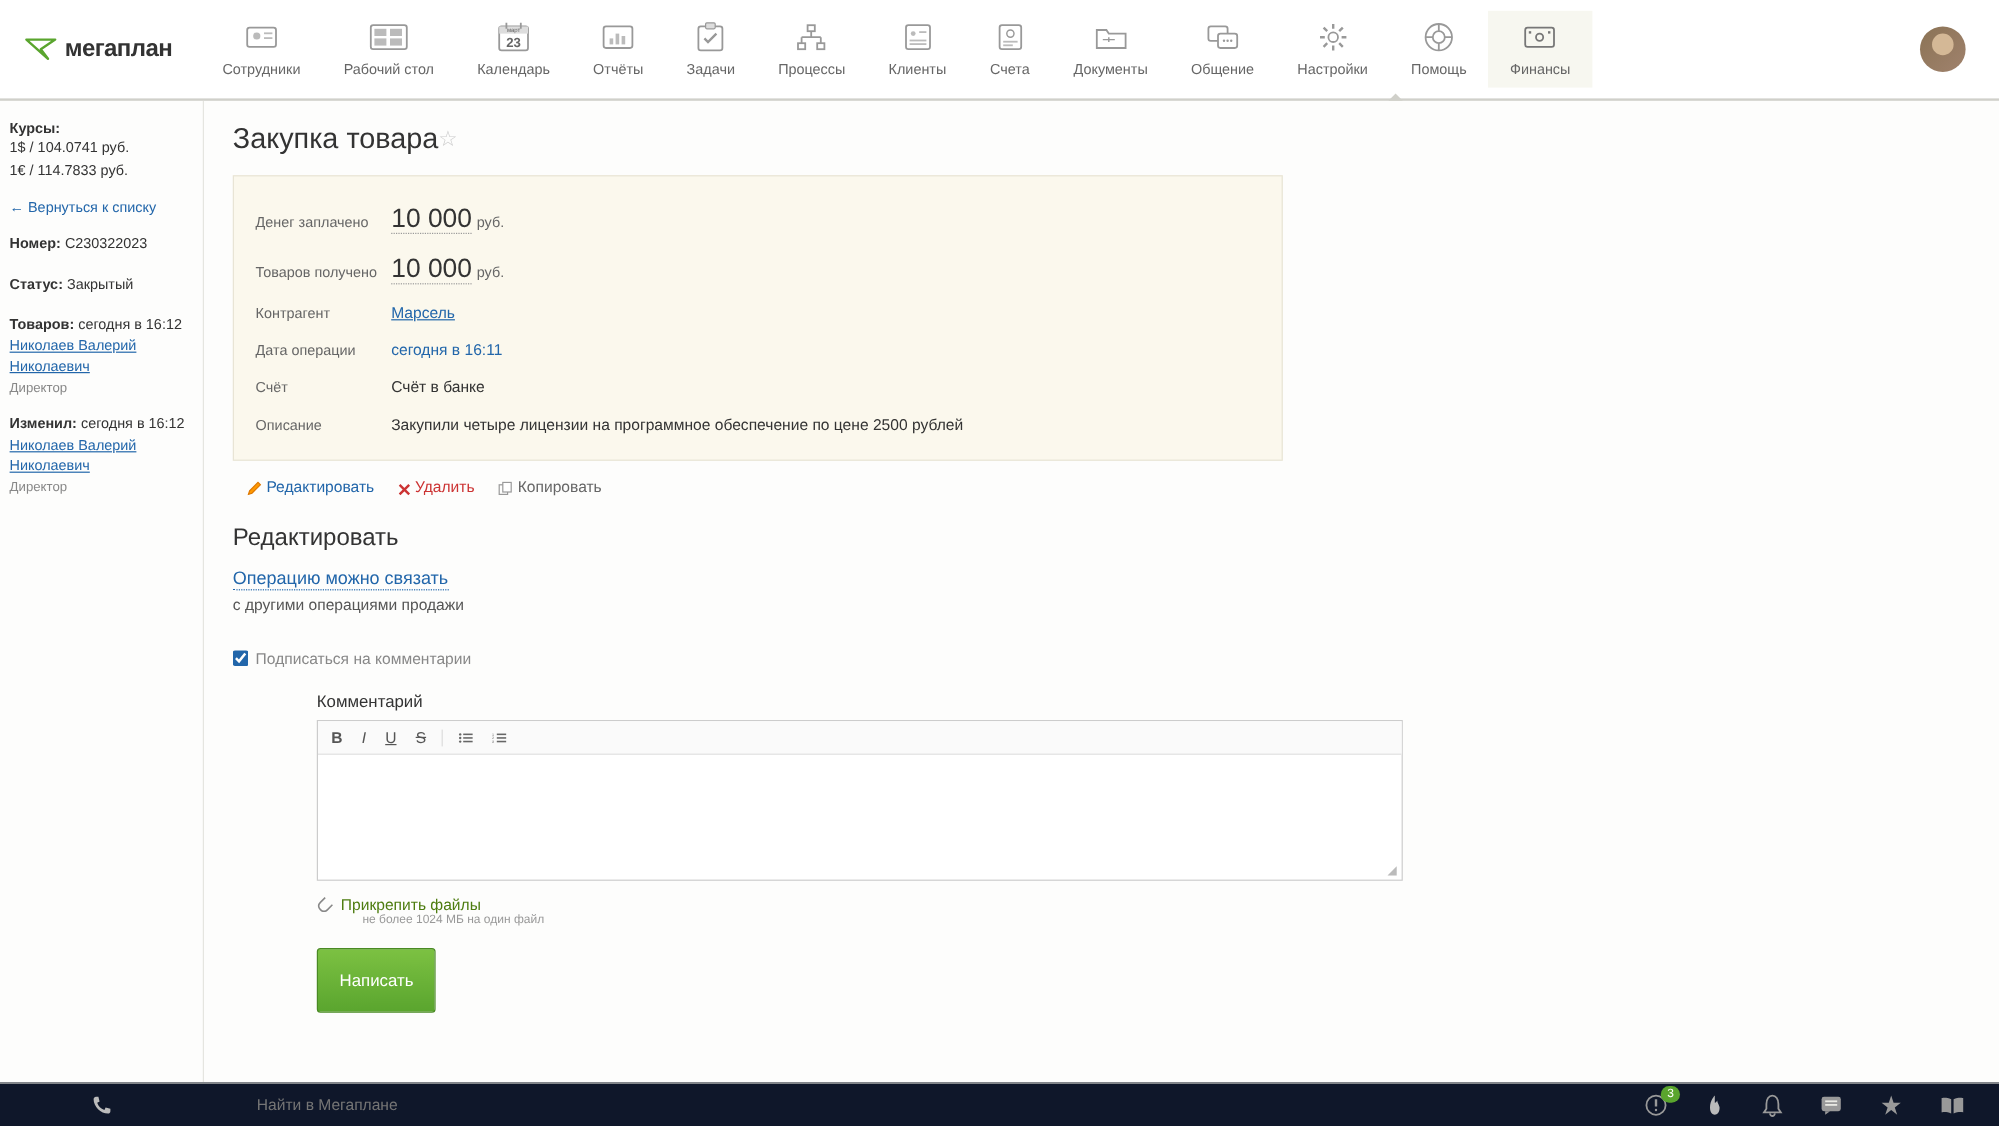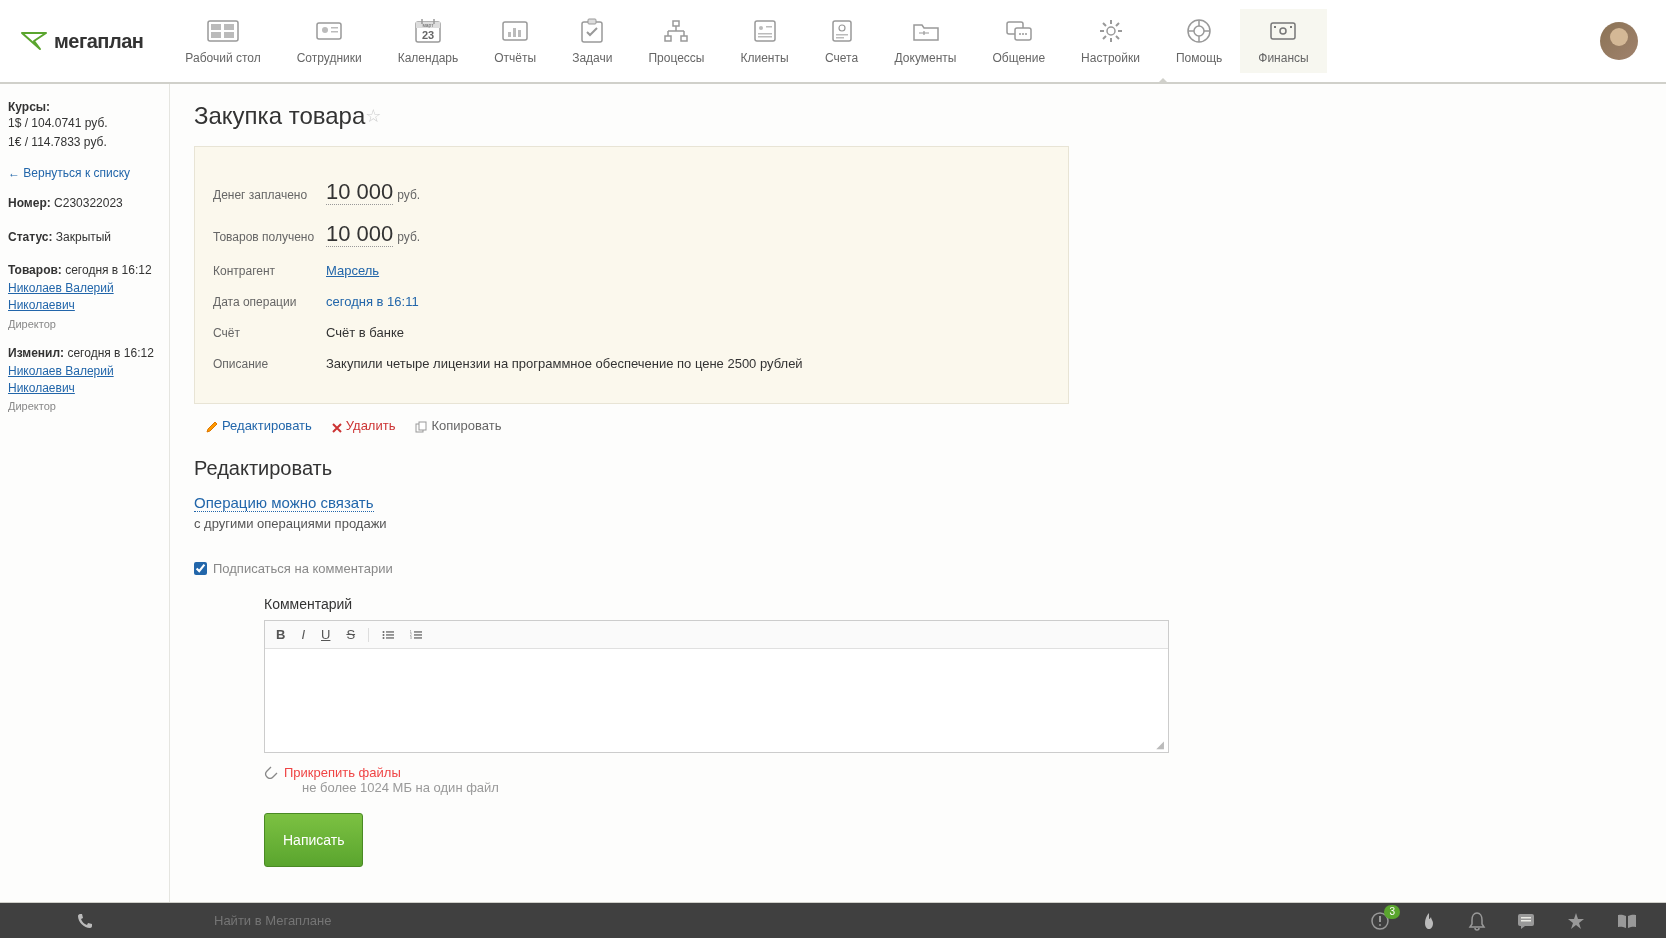--- a/index.html
+++ b/index.html
@@ -24,21 +24,21 @@
 .sidebar .back-link { color: #2266aa; cursor: pointer; }
 .sidebar .link { color: #2266aa; text-decoration: underline; cursor: pointer; display: block; line-height: 1.4; }
 .sidebar .role { font-size: 11px; color: #888; margin-top: 4px; }
 .sidebar .line { line-height: 1.6; }
 
 .main { flex: 1; padding: 18px 24px; }
 .page-title-row { display: flex; align-items: center; margin-bottom: 16px; }
 .page-title { font-size: 24px; font-weight: normal; color: #333; }
 .star-icon { color: #ccc; font-size: 18px; cursor: pointer; }
 
-.detail-card { background: #fbf8ed; border: 1px solid #e8e4d5; padding: 24px 18px; max-width: 875px; margin-bottom: 14px; }
+.detail-card { background: #fbf8ed; border: 1px solid #e8e4d5; padding: 14px 18px; max-width: 875px; margin-bottom: 14px; }
 .row { display: flex; align-items: baseline; padding: 8px 0; }
 .row .lbl { width: 113px; color: #666; font-size: 12px; }
 .row .val { color: #333; font-size: 13px; }
 .big-num { font-size: 22px; font-weight: normal; color: #333; border-bottom: 1px dotted #999; }
 .big-unit { font-size: 12px; color: #666; margin-left: 4px; }
 .link-val { color: #2266aa; text-decoration: underline; cursor: pointer; }
 .date-link { color: #2266aa; cursor: pointer; }
 
 .actions { display: flex; gap: 20px; margin-bottom: 24px; padding-left: 12px; }
 .action { display: flex; align-items: flex-end; gap: 4px; cursor: pointer; font-size: 13px; }
@@ -60,26 +60,26 @@
 .rte-btn { cursor: pointer; font-size: 13px; color: #555; padding: 2px 3px; }
 .rte-btn.bold { font-weight: bold; }
 .rte-btn.italic { font-style: italic; }
 .rte-btn.underline { text-decoration: underline; }
 .rte-btn.strike { text-decoration: line-through; }
 .rte-sep { width: 1px; height: 14px; background: #ddd; }
 .rte-body { min-height: 88px; padding: 8px; resize: vertical; }
 .rte-resize { text-align: right; padding: 2px 4px; color: #bbb; font-size: 10px; cursor: nwse-resize; }
 
 .attach { display: flex; align-items: flex-start; gap: 6px; margin-top: 12px; }
-.attach-link { color: #ef4444; font-size: 13px; cursor: pointer; text-align: center; }
-.attach-note { color: #999; font-size: 13px; display: block; margin-left: 18px; text-align: center; }
+.attach-link { color: #4d7c0f; font-size: 13px; cursor: pointer; text-align: center; }
+.attach-note { color: #999; font-size: 10px; display: block; margin-left: 18px; text-align: center; }
 
 .submit-btn { margin-top: 18px; background: linear-gradient(#7cc142, #5aa52e); border: 1px solid #4a8a24; color: #fff; padding: 18px 18px; border-radius: 3px; font-size: 14px; cursor: pointer; }
 
-.bottombar { position: fixed; bottom: 0; left: 0; right: 0; height: 36px; background: #404040; border-top: 1px solid #d0d0ca; display: flex; align-items: center; }
+.bottombar { position: fixed; bottom: 0; left: 0; right: 0; height: 36px; background: #0f172a; border-top: 1px solid #d0d0ca; display: flex; align-items: center; }
 .bottombar .phone { width: 170px; display: flex; justify-content: center; color: #aaa; }
 .bottombar .search { flex: 1; padding-left: 44px; color: #999; font-size: 13px; }
 .bottombar .icons { display: flex; gap: 30px; padding-right: 28px; align-items: center; }
 .bottombar .icn { color: #999; cursor: pointer; font-size: 18px; position: relative; }
 .badge { position: absolute; top: -6px; right: -10px; background: #5aa52e; color: #fff; font-size: 10px; border-radius: 8px; padding: 1px 5px; line-height: 1.2; }
 
 svg { display: block; }
 </style>
 </head>
 <body>
@@ -87,40 +87,40 @@
 <div class="topnav">
   <div class="logo">
     <svg width="28" height="20" viewBox="0 0 28 20">
       <path d="M2 2 L26 2 L14 10 L20 18 L2 2 Z" fill="none" stroke="#5aa52e" stroke-width="2" stroke-linejoin="round"></path>
     </svg>
     <span class="logo-text">мегаплан</span>
   </div>
   <div class="nav-items">
     <div class="nav-item">
       <div class="nav-icon">
+          <svg width="32" height="24" viewBox="0 0 32 24">
+            <rect x="4" y="4" width="24" height="16" rx="2" fill="none" stroke="#999" stroke-width="1.5"></rect>
+            <circle cx="12" cy="11" r="3" fill="#bbb"></circle>
+            <rect x="18" y="8" width="7" height="1.5" fill="#bbb"></rect>
+            <rect x="18" y="12" width="7" height="1.5" fill="#bbb"></rect>
+          </svg>
+        </div>
+      <span class="nav-label">Сотрудники</span>
+    </div>
+    <div class="nav-item">
+      <div class="nav-icon">
           <svg width="34" height="24" viewBox="0 0 34 24">
             <rect x="2" y="2" width="30" height="20" rx="2" fill="none" stroke="#999" stroke-width="1.5"></rect>
             <rect x="5" y="5" width="10" height="6" fill="#bbb"></rect>
             <rect x="18" y="5" width="10" height="6" fill="#bbb"></rect>
             <rect x="5" y="13" width="10" height="6" fill="#bbb"></rect>
             <rect x="18" y="13" width="10" height="6" fill="#bbb"></rect>
           </svg>
         </div>
       <span class="nav-label">Рабочий стол</span>
-    </div>
-    <div class="nav-item">
-      <div class="nav-icon">
-          <svg width="32" height="24" viewBox="0 0 32 24">
-            <rect x="4" y="4" width="24" height="16" rx="2" fill="none" stroke="#999" stroke-width="1.5"></rect>
-            <circle cx="12" cy="11" r="3" fill="#bbb"></circle>
-            <rect x="18" y="8" width="7" height="1.5" fill="#bbb"></rect>
-            <rect x="18" y="12" width="7" height="1.5" fill="#bbb"></rect>
-          </svg>
-        </div>
-      <span class="nav-label">Сотрудники</span>
     </div>
     <div class="nav-item">
       <div class="nav-icon">
           <svg width="30" height="28" viewBox="0 0 30 28">
             <rect x="3" y="5" width="24" height="20" rx="2" fill="none" stroke="#999" stroke-width="1.5"></rect>
             <rect x="3" y="5" width="24" height="6" fill="#ddd"></rect>
             <text x="15" y="10" font-size="5" fill="#666" text-anchor="middle">март</text>
             <text x="15" y="22" font-size="11" fill="#666" text-anchor="middle" font-weight="bold">23</text>
             <line x1="9" y1="2" x2="9" y2="7" stroke="#999" stroke-width="1.5"></line>
             <line x1="21" y1="2" x2="21" y2="7" stroke="#999" stroke-width="1.5"></line>

